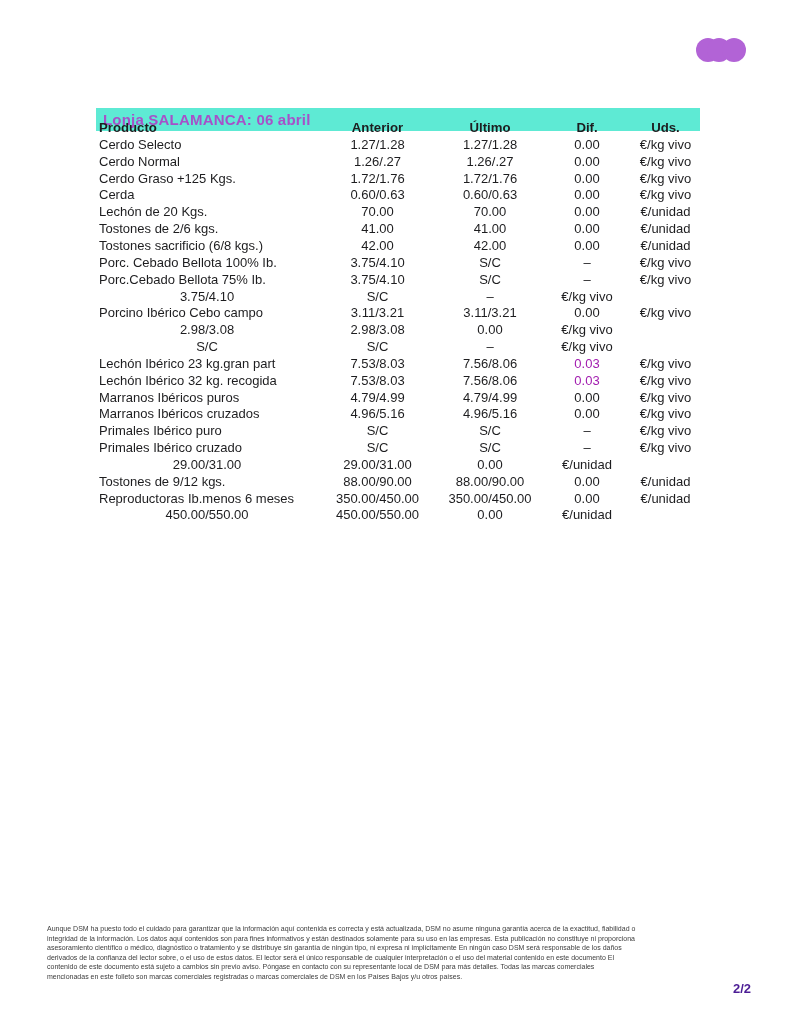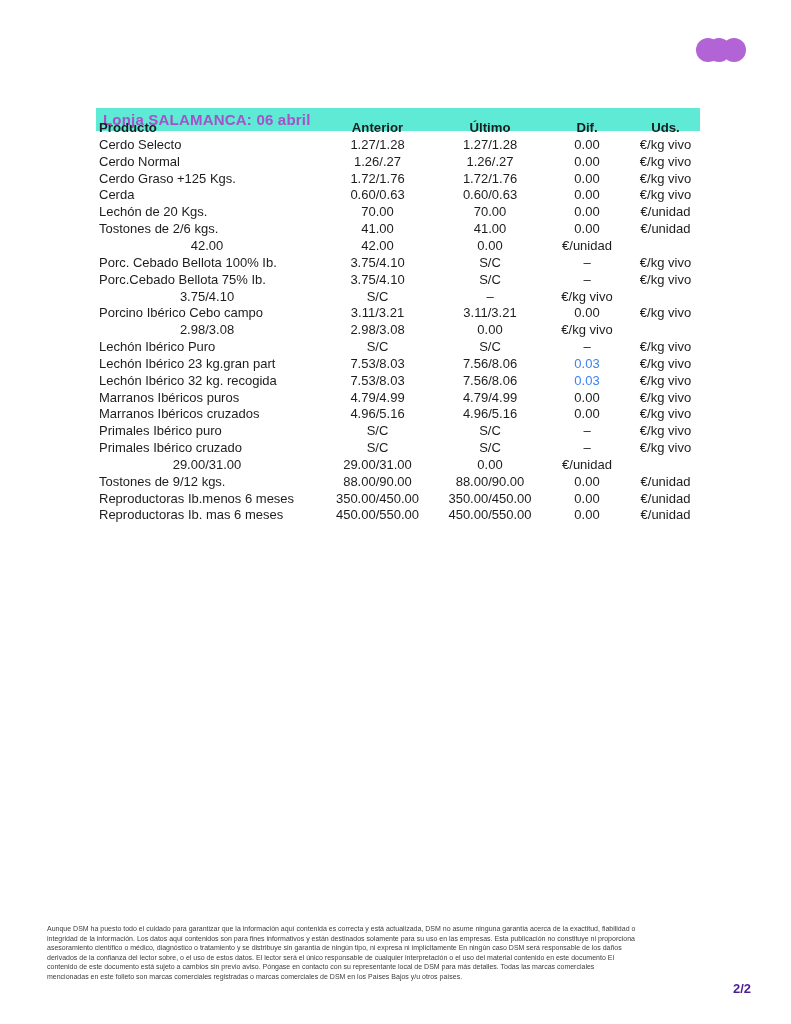--- a/index.html
+++ b/index.html
@@ -33,21 +33,21 @@
   .thead, .trow {
     display:grid;
     grid-template-columns:216px 125px 100px 94px 63px;
     align-items:center;
   }
   .thead { height:18px; font-size:13.2px; font-weight:700; }
   .trow  { height:16.85px; font-size:13px; }
   .cell  { white-space:nowrap; overflow:visible; }
   .c-producto { text-align:left; }
   .c-anterior, .c-ultimo, .c-dif, .c-uds { text-align:center; }
-  .cell.green { color:#3b82f6; }
+  .cell.green { color:#a21caf; }
 
   
   .footer {
     position:absolute; left:47px; top:924px; width:712px;
     font-size:7px; line-height:9.6px; color:#3c3c3c;
   }
   .footer div { white-space:nowrap; }
 
   .page-number {
     position:absolute; top:981px; right:40px;
@@ -114,20 +114,21 @@
           <div class="cell c-uds">€/unidad</div>
         </div>
         <div class="trow">
           <div class="cell c-producto">Tostones de 2/6 kgs.</div>
           <div class="cell c-anterior">41.00</div>
           <div class="cell c-ultimo">41.00</div>
           <div class="cell c-dif">0.00</div>
           <div class="cell c-uds">€/unidad</div>
         </div>
         <div class="trow">
+          <div class="cell c-producto">Tostones sacrificio (6/8 kgs.)</div>
           <div class="cell c-anterior">42.00</div>
           <div class="cell c-ultimo">42.00</div>
           <div class="cell c-dif">0.00</div>
           <div class="cell c-uds">€/unidad</div>
         </div>
         <div class="trow">
           <div class="cell c-producto">Porc. Cebado Bellota 100% Ib.</div>
           <div class="cell c-anterior">3.75/4.10</div>
           <div class="cell c-ultimo">S/C</div>
           <div class="cell c-dif">–</div>
@@ -153,21 +154,20 @@
           <div class="cell c-dif">0.00</div>
           <div class="cell c-uds">€/kg vivo</div>
         </div>
         <div class="trow">
           <div class="cell c-anterior">2.98/3.08</div>
           <div class="cell c-ultimo">2.98/3.08</div>
           <div class="cell c-dif">0.00</div>
           <div class="cell c-uds">€/kg vivo</div>
         </div>
         <div class="trow">
-          <div class="cell c-producto">Lechón Ibérico Puro</div>
           <div class="cell c-anterior">S/C</div>
           <div class="cell c-ultimo">S/C</div>
           <div class="cell c-dif">–</div>
           <div class="cell c-uds">€/kg vivo</div>
         </div>
         <div class="trow">
           <div class="cell c-producto">Lechón Ibérico 23 kg.gran part</div>
           <div class="cell c-anterior">7.53/8.03</div>
           <div class="cell c-ultimo">7.56/8.06</div>
           <div class="cell c-dif green">0.03</div>
@@ -222,21 +222,20 @@
           <div class="cell c-uds">€/unidad</div>
         </div>
         <div class="trow">
           <div class="cell c-producto">Reproductoras Ib.menos 6 meses</div>
           <div class="cell c-anterior">350.00/450.00</div>
           <div class="cell c-ultimo">350.00/450.00</div>
           <div class="cell c-dif">0.00</div>
           <div class="cell c-uds">€/unidad</div>
         </div>
         <div class="trow">
-          <div class="cell c-producto">Reproductoras Ib. mas 6 meses</div>
           <div class="cell c-anterior">450.00/550.00</div>
           <div class="cell c-ultimo">450.00/550.00</div>
           <div class="cell c-dif">0.00</div>
           <div class="cell c-uds">€/unidad</div>
         </div>
       </div>
   </div>
 
   <div class="footer" id="footer">
       <div>Aunque DSM ha puesto todo el cuidado para garantizar que la información aquí contenida es correcta y está actualizada, DSM no asume ninguna garantía acerca de la exactitud, fiabilidad o</div>

